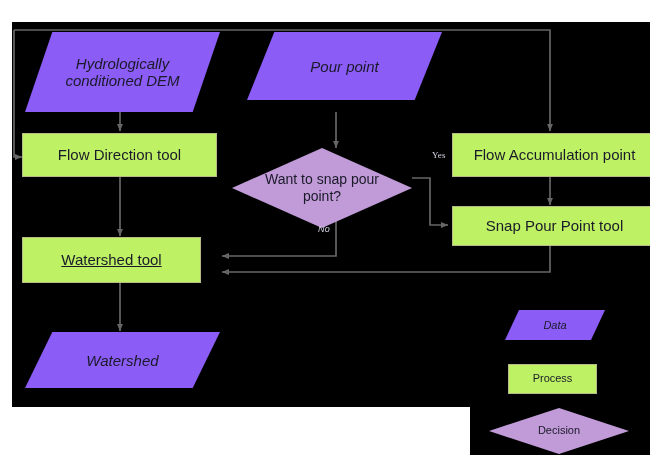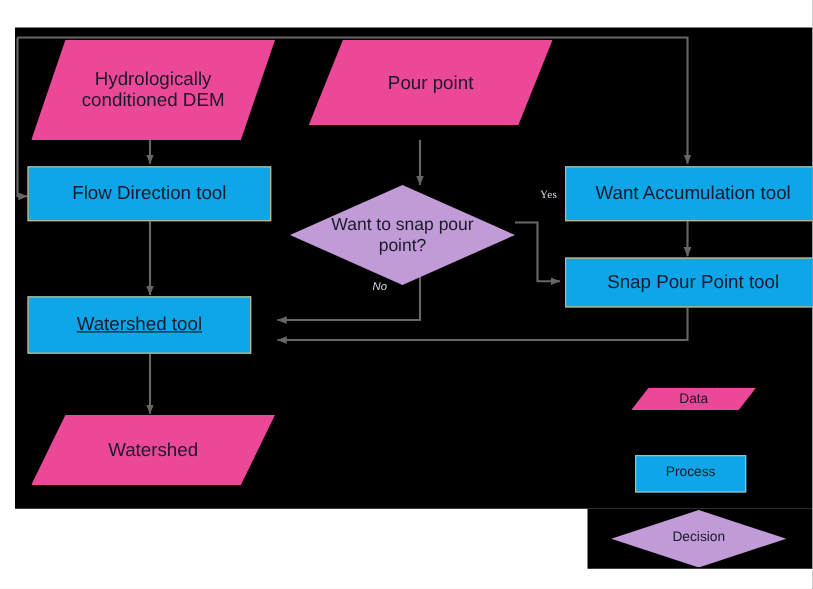--- a/index.html
+++ b/index.html
@@ -48,28 +48,29 @@
     position: absolute;
     display: flex;
     align-items: center;
     justify-content: center;
     box-sizing: border-box;
     color: #1a1a28;
     text-align: center;
     line-height: 1.25;
   }
   .process {
-    background: #0ea5e9;
+    background: #bef264;
     border: 1px solid #b9b98a;
   }
   
   .para {
-    background: #ec4899;
+    background: #8b5cf6;
     position: absolute;
     box-sizing: border-box;
+    font-style: italic;
   }
   .para > .para-text {
     position: absolute;
     left: 0; top: 0; right: 0; bottom: 0;
     display: flex;
     align-items: center;
     justify-content: center;
     text-align: center;
     color: #1a1a28;
   }
@@ -151,21 +152,21 @@
   <div class="para" style="left:247px; top:32px; width:195px; height:68px;
               clip-path: polygon(14% 0, 100% 0, 86% 100%, 0 100%);">
     <div class="para-text" style="font-size:15px; padding:0 22px;">Pour point</div>
   </div>
 
   <div class="node process" style="left:22px; top:133px; width:195px; height:44px; font-size:15px;">
     <span>Flow Direction tool</span>
   </div>
 
   <div class="node process" style="left:452px; top:133px; width:205px; height:44px; font-size:15px;">
-    <span>Want Accumulation tool</span>
+    <span>Flow Accumulation point</span>
   </div>
 
   <div class="diamond-wrap" style="left:232px; top:148px; width:180px; height:80px;text-decoration:underline;">
     <div class="diamond-shape" style="clip-path: polygon(50% 0, 100% 50%, 50% 100%, 0 50%);"></div>
     <div class="diamond-text" style="font-size:14px; padding:0 18px;">Want to snap pour point?</div>
   </div>
 
   <div class="node process" style="left:452px; top:206px; width:205px; height:40px; font-size:15px;">
     <span>Snap Pour Point tool</span>
   </div>
@@ -173,23 +174,23 @@
   <div class="node process" style="left:22px; top:237px; width:179px; height:46px; font-size:15px;text-decoration:underline;">
     <span>Watershed tool</span>
   </div>
 
   <div class="para" style="left:25px; top:332px; width:195px; height:56px;
               clip-path: polygon(14% 0, 100% 0, 86% 100%, 0 100%);">
     <div class="para-text" style="font-size:15px;">Watershed</div>
   </div>
 
   <div class="edge-label" style="left:432px; top:150px;font-family:Liberation Serif, serif;">Yes</div>
-  <div class="edge-label" style="left:298px; top:224px;font-style:italic;">No</div>
-
-  <div class="para" style="left:505px; top:310px; width:100px; height:18px;
+  <div class="edge-label" style="left:318px; top:224px;font-style:italic;">No</div>
+
+  <div class="para" style="left:505px; top:310px; width:100px; height:30px;
               clip-path: polygon(14% 0, 100% 0, 86% 100%, 0 100%);">
     <div class="para-text legend-label">Data</div>
   </div>
 
   <div class="node process legend-label" style="left:508px; top:364px; width:89px; height:30px;">
     <span>Process</span>
   </div>
 
   <div class="diamond-wrap" style="left:489px; top:408px; width:140px; height:46px;">
     <div class="diamond-shape" style="clip-path: polygon(50% 0, 100% 50%, 50% 100%, 0 50%);"></div>

